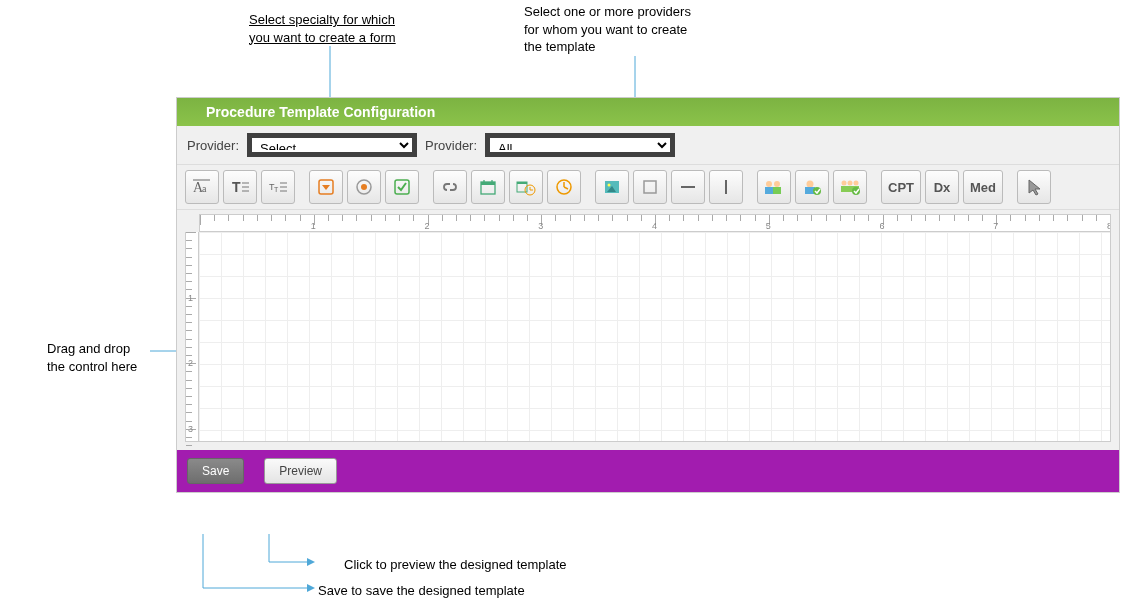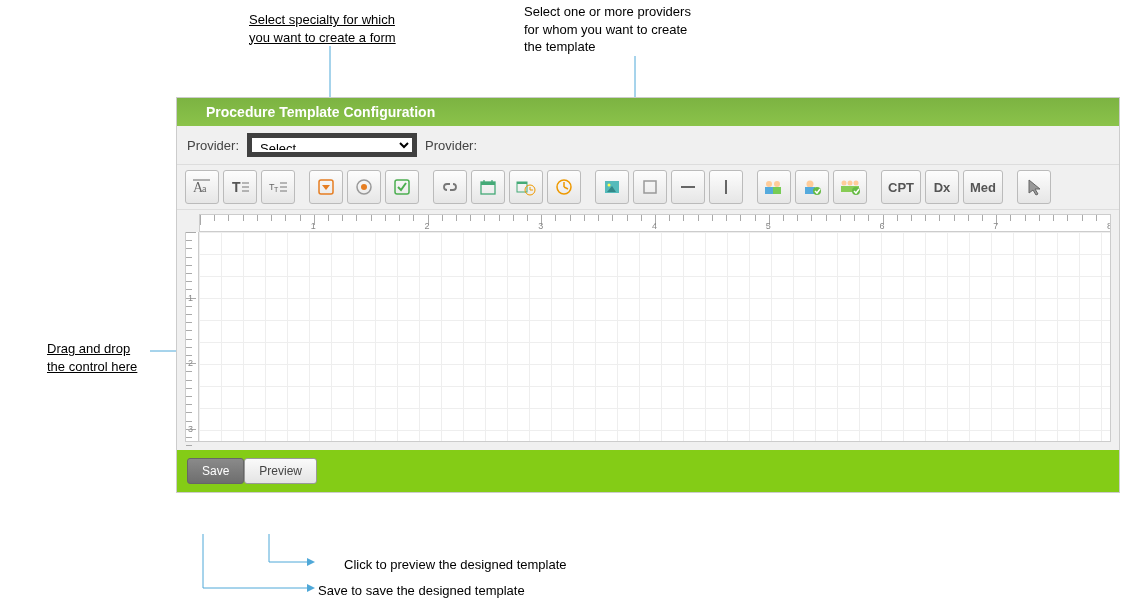--- a/index.html
+++ b/index.html
@@ -143,24 +143,24 @@
       linear-gradient(#eee 1px, transparent 1px),
       linear-gradient(90deg, #eee 1px, transparent 1px);
     background-size: 22px 22px;
     border: 1px solid #ccc;
     border-top: none;
     border-left: none;
     position: relative;
     overflow-y: scroll;
   }
   .footer {
-    background: #84cc16;
+    background: #a21caf;
     padding: 8px 10px;
     display: flex;
-    gap: 0;
+    gap: 20px;
     align-items: center;
   }
   .btn {
     padding: 5px 14px;
     border-radius: 3px;
     font-size: 12px;
     cursor: pointer;
     border: 1px solid #999;
   }
   .btn.primary {
@@ -182,21 +182,21 @@
   }
 </style>
 </head>
 <body>
 
 <div class="annotation" style="left:249px; top:11px; width:220px;text-decoration:underline;"><span style="white-space:pre-line;">Select specialty for which
 you want to create a form</span></div>
 <div class="annotation" style="left:524px; top:3px; width:230px;"><span style="white-space:pre-line;">Select one or more providers
 for whom you want to create
 the template</span></div>
-<div class="annotation" style="left:47px; top:340px; width:120px;text-decoration:underline;"><span style="white-space:pre-line;">Drag and drop
+<div class="annotation" style="left:47px; top:340px; width:120px;"><span style="white-space:pre-line;">Drag and drop
 the control here</span></div>
 <div class="annotation" style="left:318px; top:556px;margin-left:26px;"><span>Click to preview the designed template</span></div>
 <div class="annotation" style="left:318px; top:582px;"><span>Save to save the designed template</span></div>
 
 <svg class="overlay">
 
   <line x1="330" y1="46" x2="330" y2="191" stroke="#4fa8d8" stroke-width="1"></line>
   <polygon points="330,196 326,188 334,188" fill="#4fa8d8"></polygon>
 
   <line x1="635" y1="56" x2="635" y2="191" stroke="#4fa8d8" stroke-width="1"></line>
@@ -218,20 +218,23 @@
   <div class="titlebar">
     <span>Procedure Template Configuration</span>
   </div>
 
   <div class="formrow">
     <label>Provider:</label>
     <select id="specialty-select">
       <option>Select</option>
     </select>
     <label style="margin-left:0;">Provider:</label>
+    <select id="provider-select">
+      <option>All</option>
+    </select>
   </div>
 
   <div class="toolbar">
 
     <div class="tool-btn" title="Label">
       <svg width="20" height="18">
           <text x="1" y="14" font-size="14" fill="#666" font-family="serif">A</text>
           <text x="10" y="14" font-size="10" fill="#666" font-family="serif">a</text>
           <line x1="1" y1="2" x2="18" y2="2" stroke="#666"></line>
         </svg>

